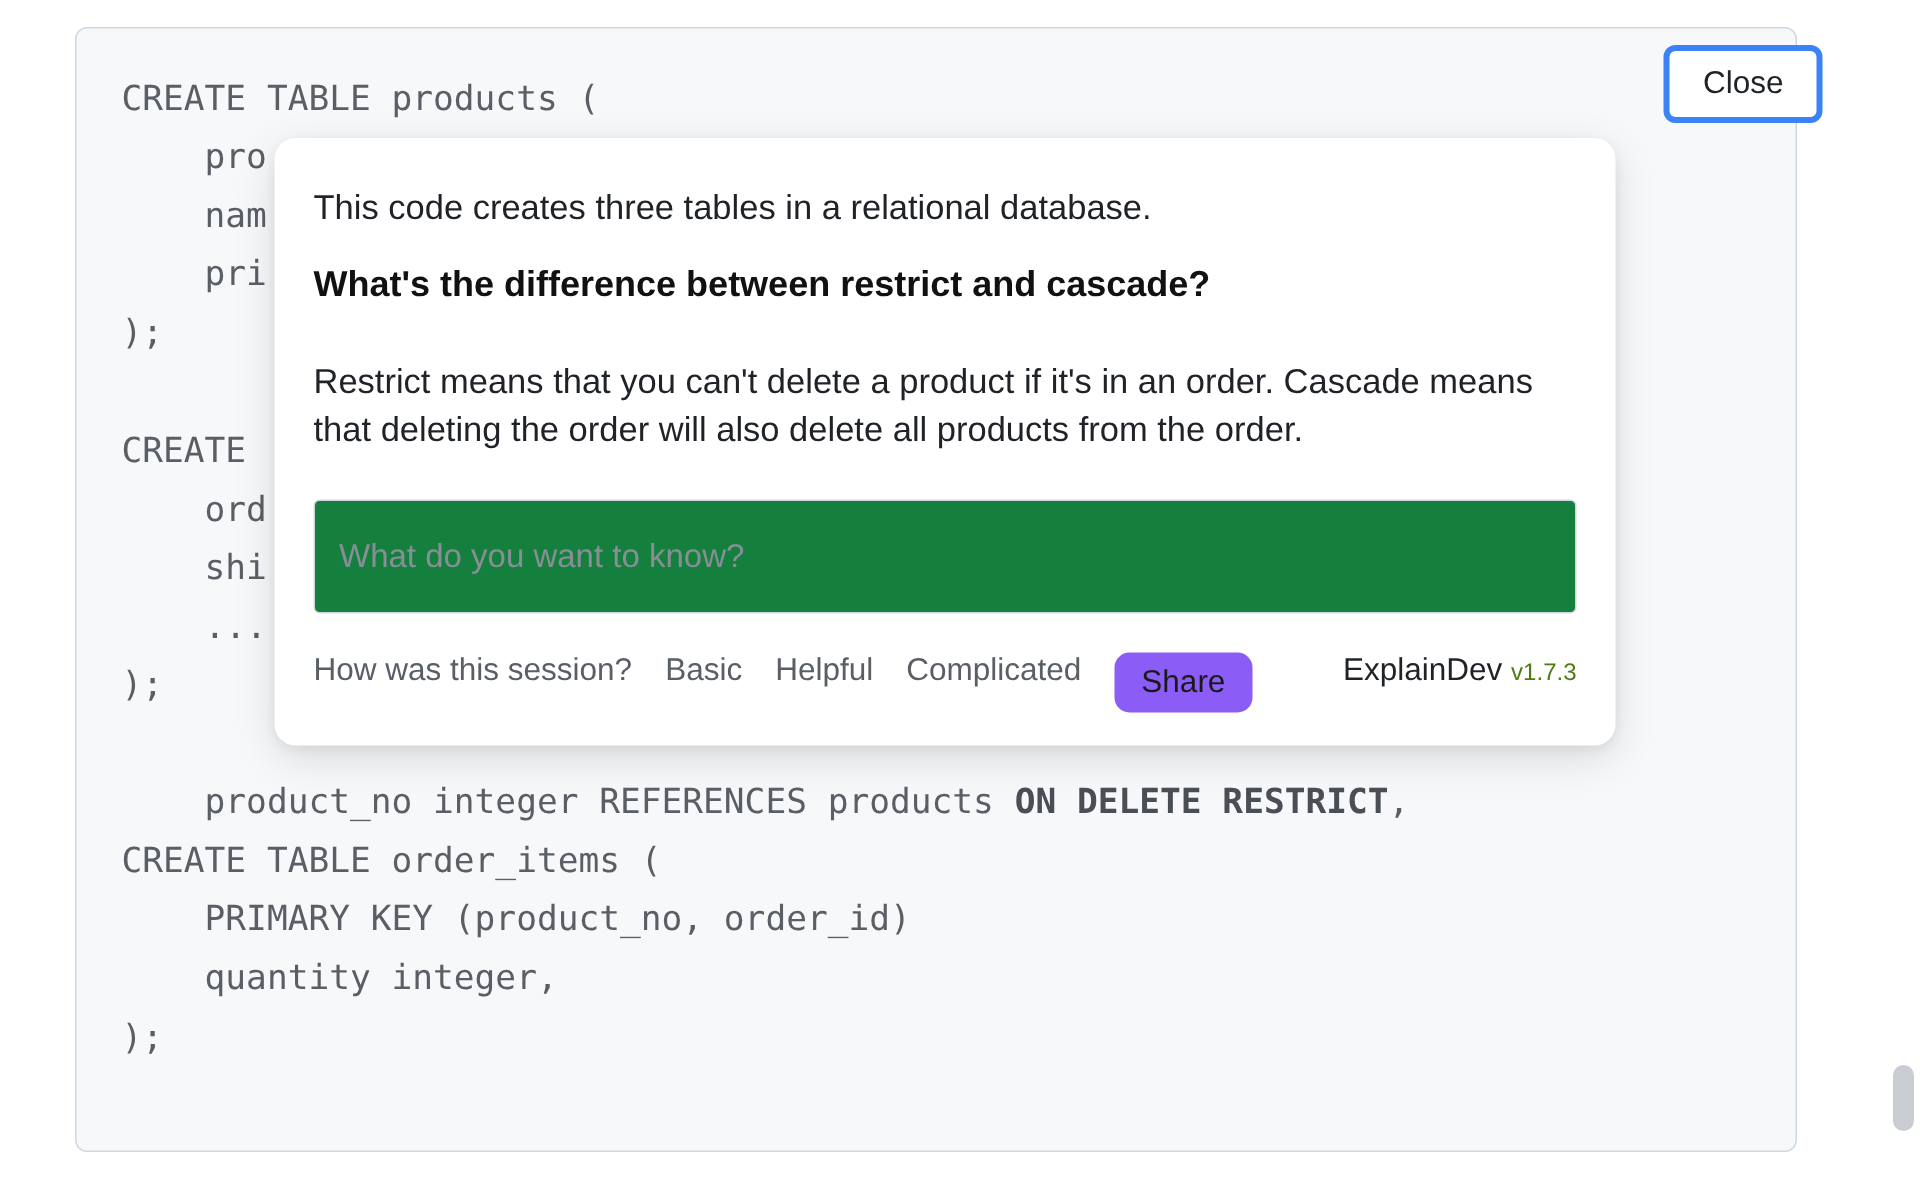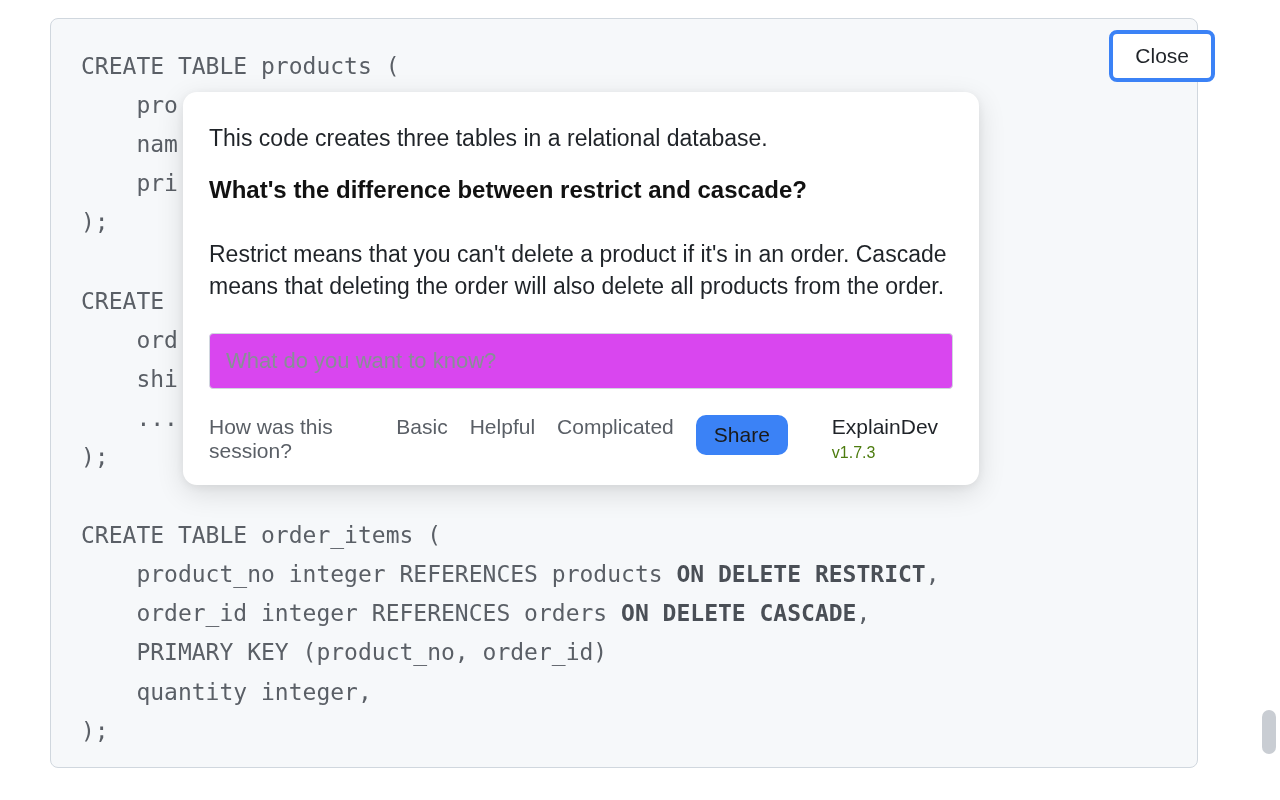--- a/index.html
+++ b/index.html
@@ -40,52 +40,52 @@
     font-size: 23px;
     line-height: 1.7;
     color: #5a5f66;
     white-space: pre;
   }
   pre.code b { color: #4a4f56; font-weight: 700; }
   .popup {
     position: absolute;
     left: 183px;
     top: 92px;
-    width: 796px;
+    width: 894px;
     background: #ffffff;
     border-radius: 14px;
     box-shadow: 0 8px 28px rgba(0,0,0,0.12), 0 2px 8px rgba(0,0,0,0.06);
     padding: 30px 26px 22px 26px;
   }
   .popup p { font-size: 23px; line-height: 1.4; color: #1f2328; margin-bottom: 22px; }
   .popup h3 { font-size: 24px; font-weight: 700; color: #111; margin-bottom: 34px; }
   .popup p.answer { margin-bottom: 30px; }
   .popup input.ask {
     width: 100%;
     font-size: 22px;
-    padding: 14px 16px;
+    padding: 24px 16px;
     border: 1px solid #d0d7de;
     border-radius: 4px;
     color: #1f2328;
-    background: #d946ef;
+    background: #15803d;
     font-family: inherit;
     margin-bottom: 26px;
   }
   .popup input.ask::placeholder { color: #888e96; }
   .footer {
     display: flex;
     align-items: flex-start;
     gap: 22px;
     font-size: 21px;
     color: #5a5f66;
   }
   .footer .spacer { flex: 1; }
   .rating { cursor: pointer; }
   .share-btn {
-    background: #3b82f6;
+    background: #8b5cf6;
     color: #1a1a1a;
     border: none;
     border-radius: 10px;
     padding: 8px 18px;
     font-size: 21px;
     cursor: pointer;
     font-family: inherit;
   }
   .brand { color: #1f2328; font-size: 21px; }
   .brand .ver { font-size: 16px; color: #4d7c0f; }
@@ -108,23 +108,22 @@
 </span><span>    nam
 </span><span>    pri
 </span><span>);
 </span><span>
 </span><span>CREATE
 </span><span>    ord
 </span><span>    shi
 </span><span>    ...
 </span><span>);
 </span><span>
+</span><span>    product_no integer REFERENCES products <b>ON DELETE RESTRICT</b>,
 </span><span>CREATE TABLE order_items (
-</span><span>    product_no integer REFERENCES products <b>ON DELETE RESTRICT</b>,
-</span><span>    order_id integer REFERENCES orders <b>ON DELETE CASCADE</b>,
 </span><span>    PRIMARY KEY (product_no, order_id)
 </span><span>    quantity integer,
 </span><span>);
 </span></pre>
 </div>
 
 <button class="close-btn">Close</button>
 
 <div class="popup">
   <p>This code creates three tables in a relational database.</p>

